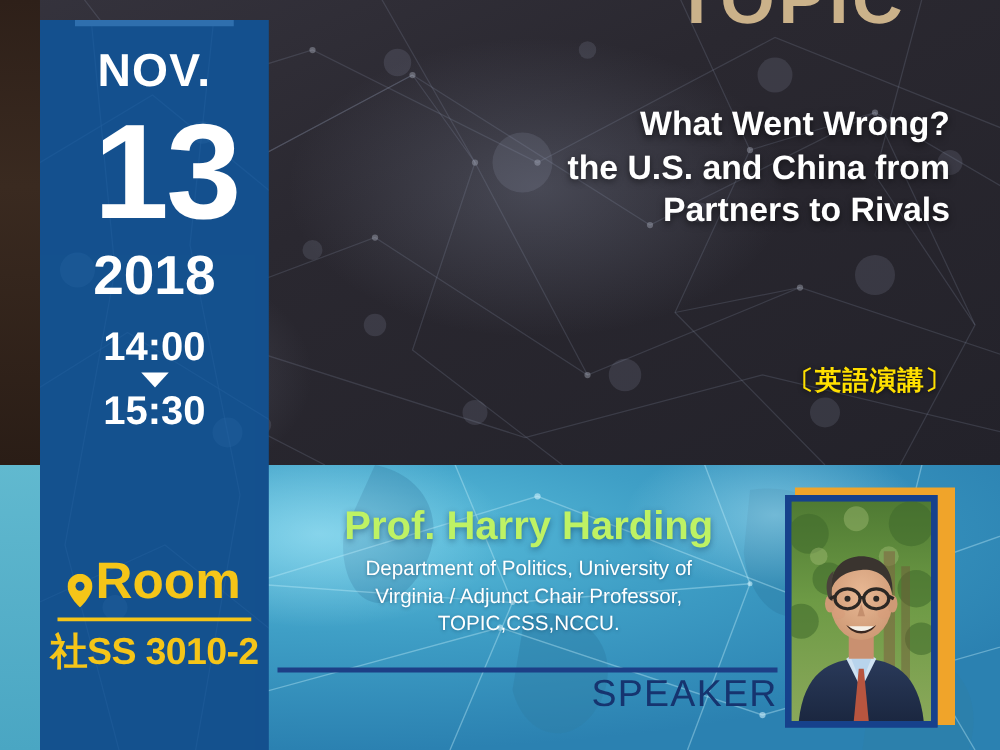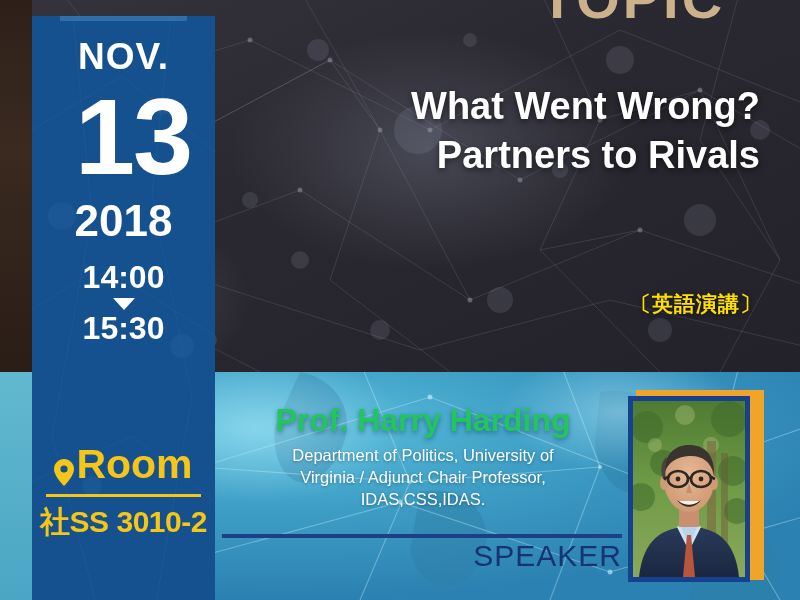--- a/index.html
+++ b/index.html
@@ -95,36 +95,36 @@
   .topic-word{
     position:absolute; left:540px; top:-34px; z-index:3;
     font-size:56px; font-weight:bold; letter-spacing:3px;
     color:#cbb28a;
   }
 
   
   .title{
     position:absolute; right:40px; top:82px; width:520px;
     text-align:right; color:#ffffff; z-index:3;
-    font-size:38px; font-weight:600; line-height:1.28;
+    font-size:27px; font-weight:600; line-height:1.28;
     text-shadow:0 2px 6px rgba(0,0,0,.55);
   }
   .lang-tag{
     position:absolute; right:38px; top:290px; z-index:3;
     color:#ffe000; font-size:21px; font-weight:bold; letter-spacing:1px;
     text-shadow:0 1px 4px rgba(0,0,0,.6);
   }
 
   
   .speaker-area{
     position:absolute; left:222px; top:404px; width:402px; z-index:4;
     text-align:center;
   }
   .speaker-name{
-    color:#22c55e; font-size:32px; font-weight:bold; line-height:1;
+    color:#bef264; font-size:32px; font-weight:bold; line-height:1;
     text-shadow:0 2px 5px rgba(0,40,70,.45);
   }
   .speaker-affil{
     color:#ffffff; font-size:16.5px; line-height:1.32; margin-top:9px;
     text-shadow:0 1px 3px rgba(0,40,70,.4);
   }
   .speaker-rule{
     position:absolute; left:222px; top:534px; width:400px; height:4px;
     background:#1d3f86; z-index:4;
   }
@@ -217,20 +217,21 @@
         <ellipse cx="120" cy="300" rx="130" ry="90" fill="url(#glow1)"></ellipse>
       </svg>
     </div>
     <div class="top-strip-left"></div>
   </div>
 
   <div class="topic-word">TOPIC</div>
 
   <div class="title">
     <div>What Went Wrong?</div>
+    <div>the U.S. and China from</div>
     <div>Partners to Rivals</div>
   </div>
 
   <div class="lang-tag">〔英語演講〕</div>
 
   <div class="bottom-section">
     <div class="teal-tex">
       <svg viewBox="0 0 800 228" preserveAspectRatio="none">
         <defs>
           <radialGradient id="tg" cx="35%" cy="25%" r="75%">
@@ -277,21 +278,21 @@
       </svg>
     </div>
     <div class="bottom-strip-left"></div>
   </div>
 
   <div class="speaker-area">
     <div class="speaker-name">Prof. Harry Harding</div>
     <div class="speaker-affil">
       <div>Department of Politics, University of</div>
       <div>Virginia / Adjunct Chair Professor,</div>
-      <div>IDAS,CSS,IDAS.</div>
+      <div>TOPIC,CSS,NCCU.</div>
     </div>
   </div>
   <div class="speaker-rule"></div>
   <div class="speaker-label">SPEAKER</div>
 
   <div class="portrait-wrap">
     <div class="portrait-accent"></div>
     <div class="portrait-frame">
       <div class="portrait-img">
         <svg viewBox="0 0 112 176" preserveAspectRatio="xMidYMid slice">

